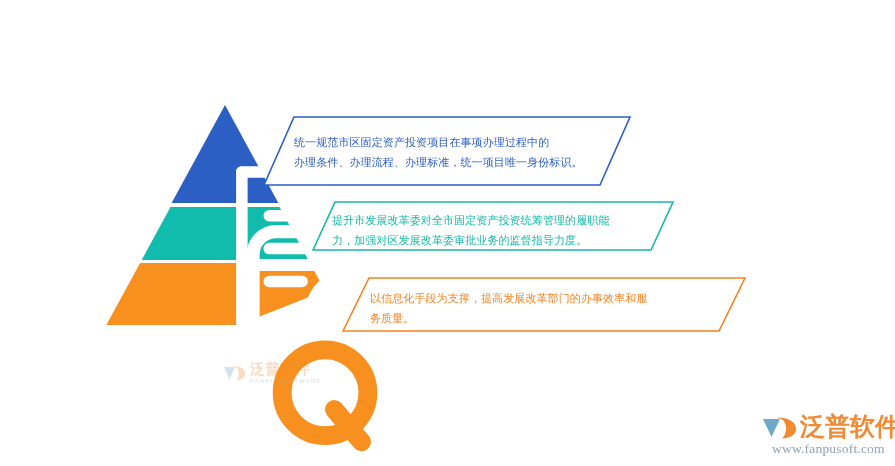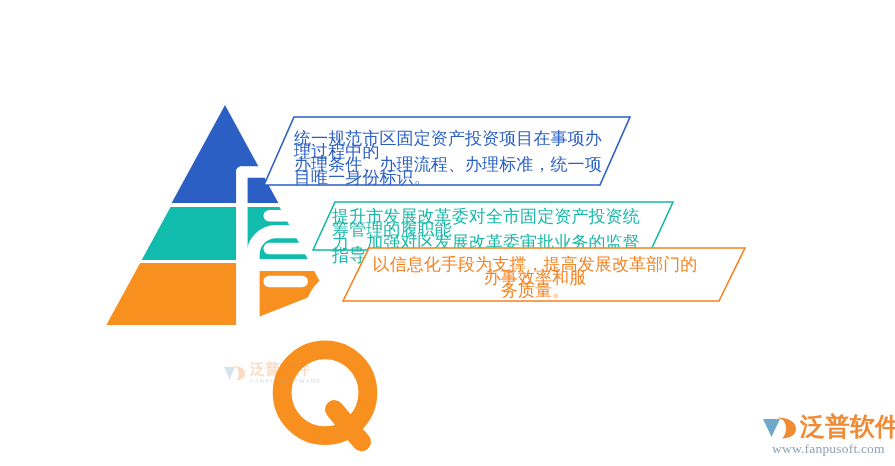--- a/index.html
+++ b/index.html
@@ -88,39 +88,39 @@
     box-sizing: border-box;
   }
   .banner svg {
     position: absolute;
     left: 0; top: 0;
     display: block;
     overflow: visible;
   }
   .banner-text {
     position: absolute;
-    font-size: 17px;
-    line-height: 13px;
+    font-size: 11px;
+    line-height: 20px;
     white-space: pre-line;
     letter-spacing: 0.1px;
   }
 
   #banner-1 { left: 258px; top: 113px; width: 378px; height: 76px; }
   #banner-1 .banner-text {
     left: 36px; top: 19px; width: 310px;
     color: #2a5fc4;
   }
 
   #banner-2 { left: 308px; top: 198px; width: 370px; height: 56px; }
   #banner-2 .banner-text {
     left: 24px; top: 12px; width: 320px;
     color: #16b8a8;
   }
 
-  #banner-3 { left: 338px; top: 244px; width: 412px; height: 61px; text-align: center; }
+  #banner-3 { left: 338px; top: 274px; width: 412px; height: 61px; }
   #banner-3 .banner-text {
     left: 32px; top: 14px; width: 330px;
     color: #f58220;
   }
 
   
   #logo {
     position: absolute;
     left: 762px;
     top: 412px;

